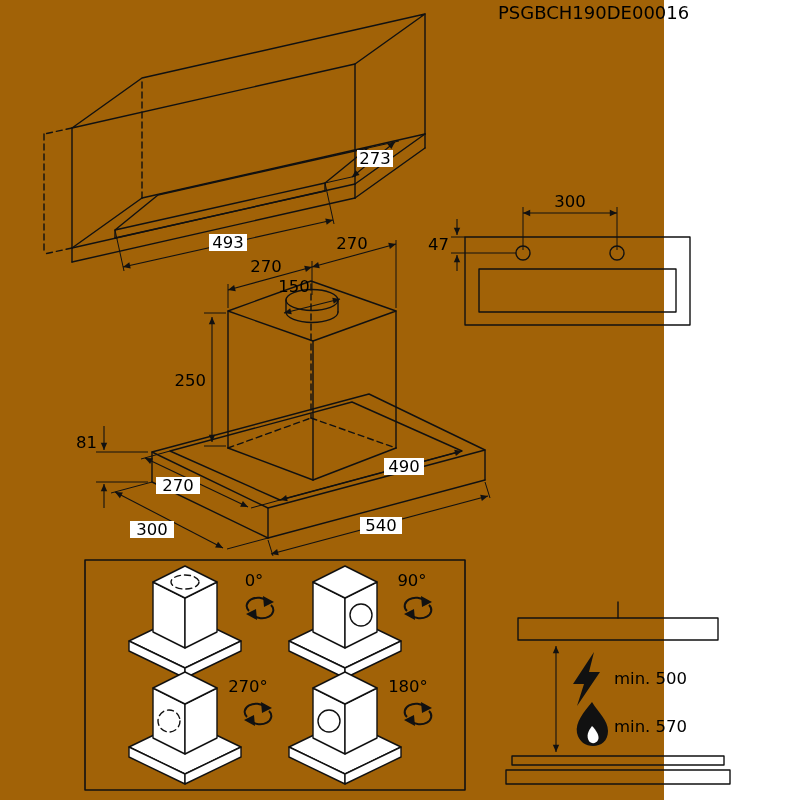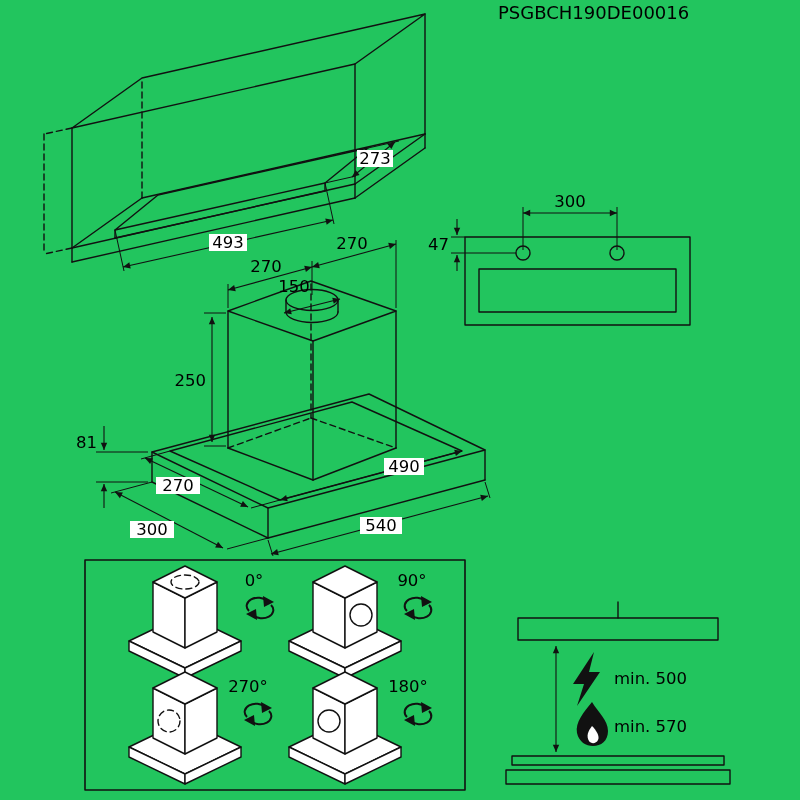--- a/index.html
+++ b/index.html
@@ -1,16 +1,16 @@
 <!DOCTYPE html>
 <html><head>
 <meta charset="utf-8">
 <style>
   html,body { margin:0; padding:0; background:#ffffff; }
-  .stage { position:relative; width:800px; height:800px; background:#22c55e; font-family:"DejaVu Sans", sans-serif; }
+  .stage { position:relative; width:664px; height:800px; background:#a16207; font-family:"DejaVu Sans", sans-serif; }
   .ln  { stroke:#111; stroke-width:1.4; fill:none; stroke-linejoin:round; stroke-linecap:round; }
   .fc  { stroke:#111; stroke-width:1.4; fill:#fff; stroke-linejoin:round; }
   .dash{ stroke-dasharray:6 4; }
   .dim { stroke:#111; stroke-width:1.1; fill:none; }
   .ext { stroke:#111; stroke-width:1; fill:none; }
   .lbl { font-family:"DejaVu Sans", sans-serif; font-size:16.5px; fill:#000; }
   .ttl { font-family:"DejaVu Sans", sans-serif; font-size:18px; fill:#000; }
   .bg  { fill:#fff; stroke:none; }
 </style>
 </head>

